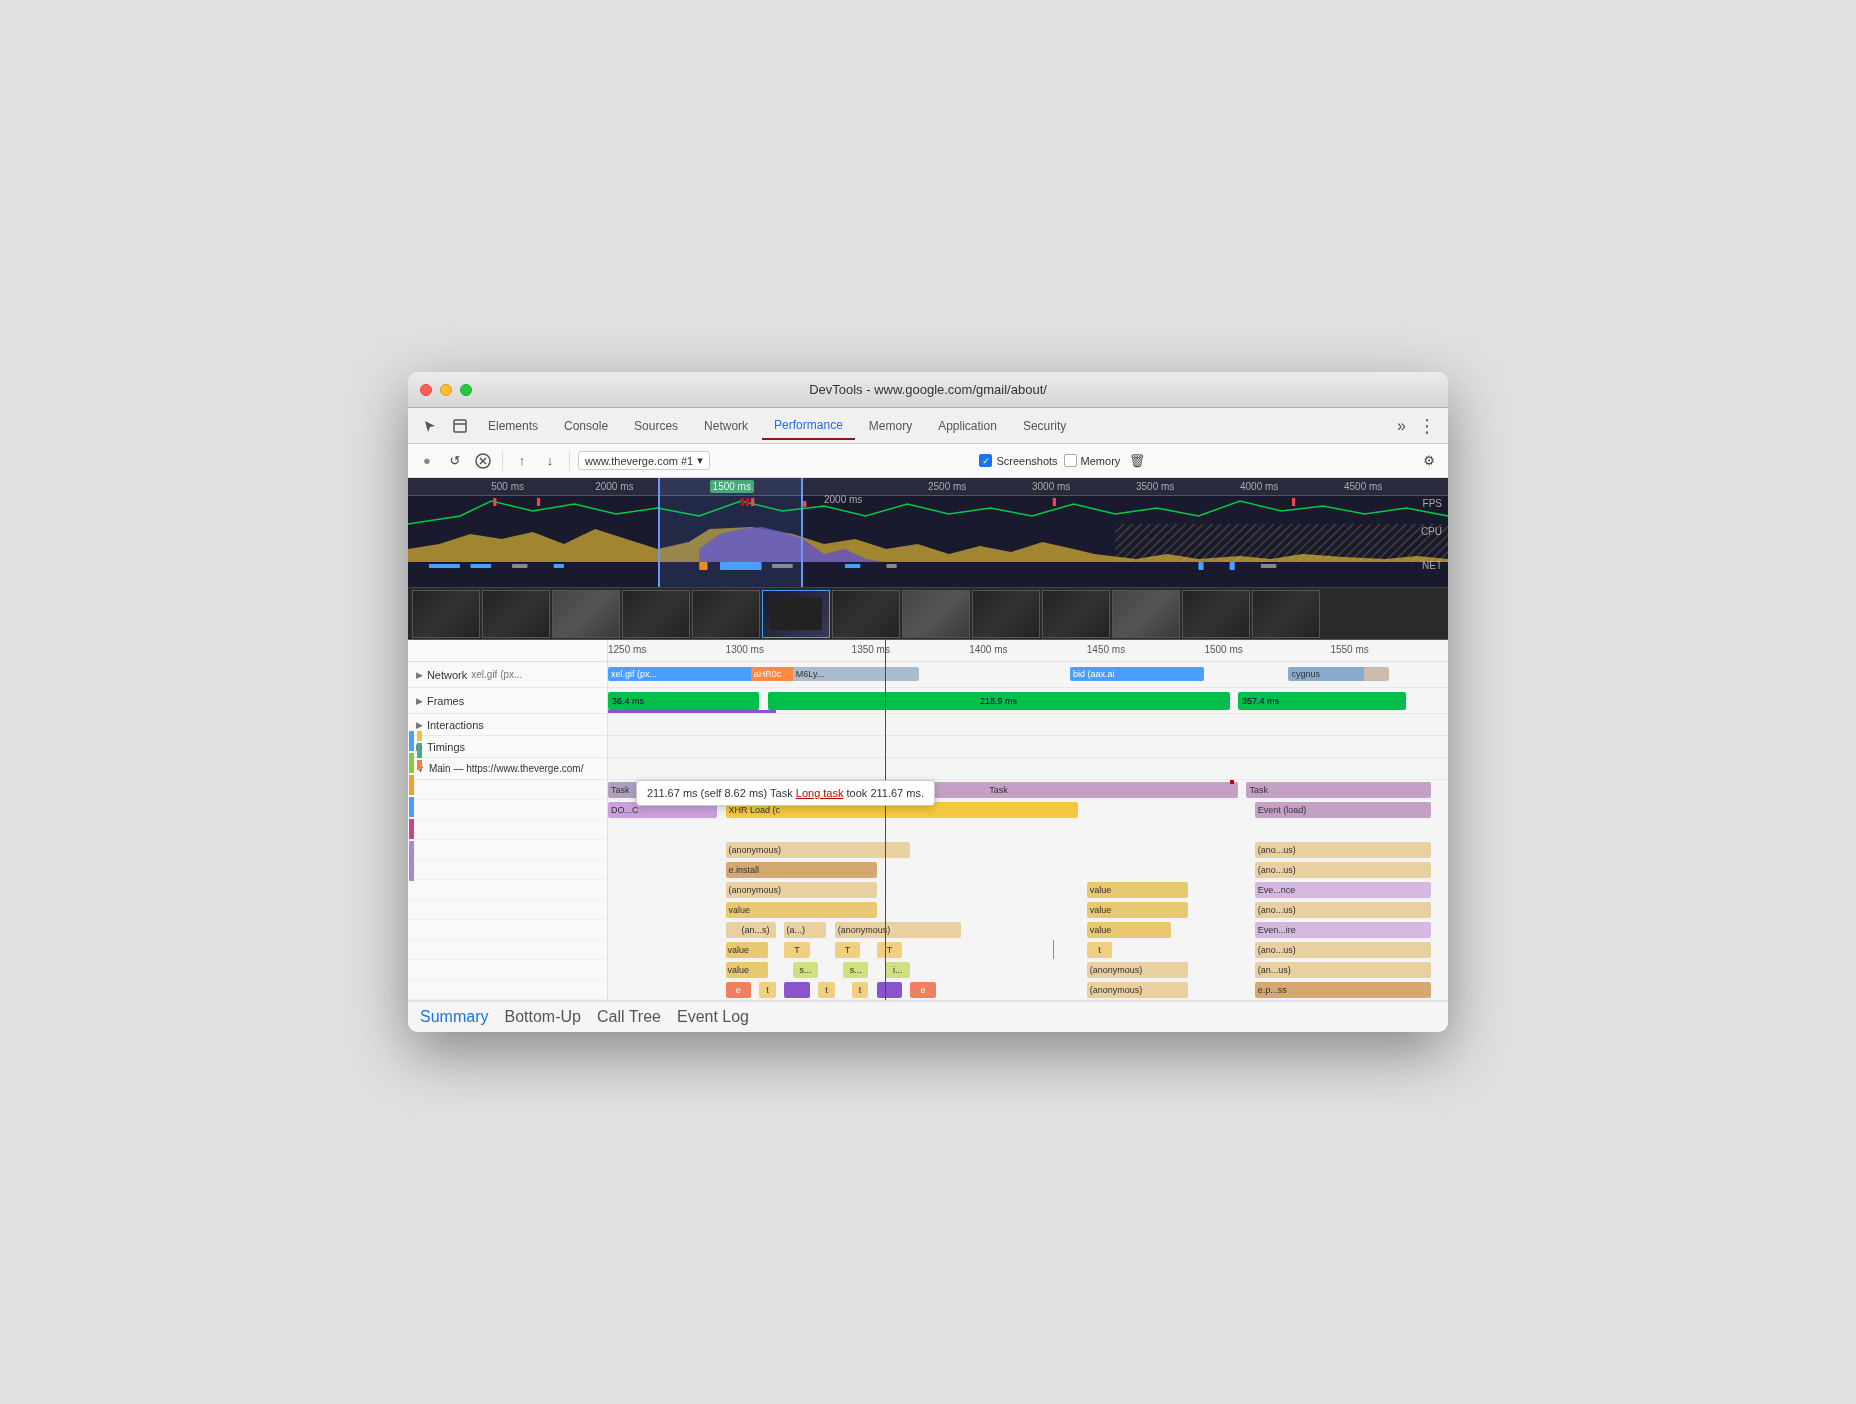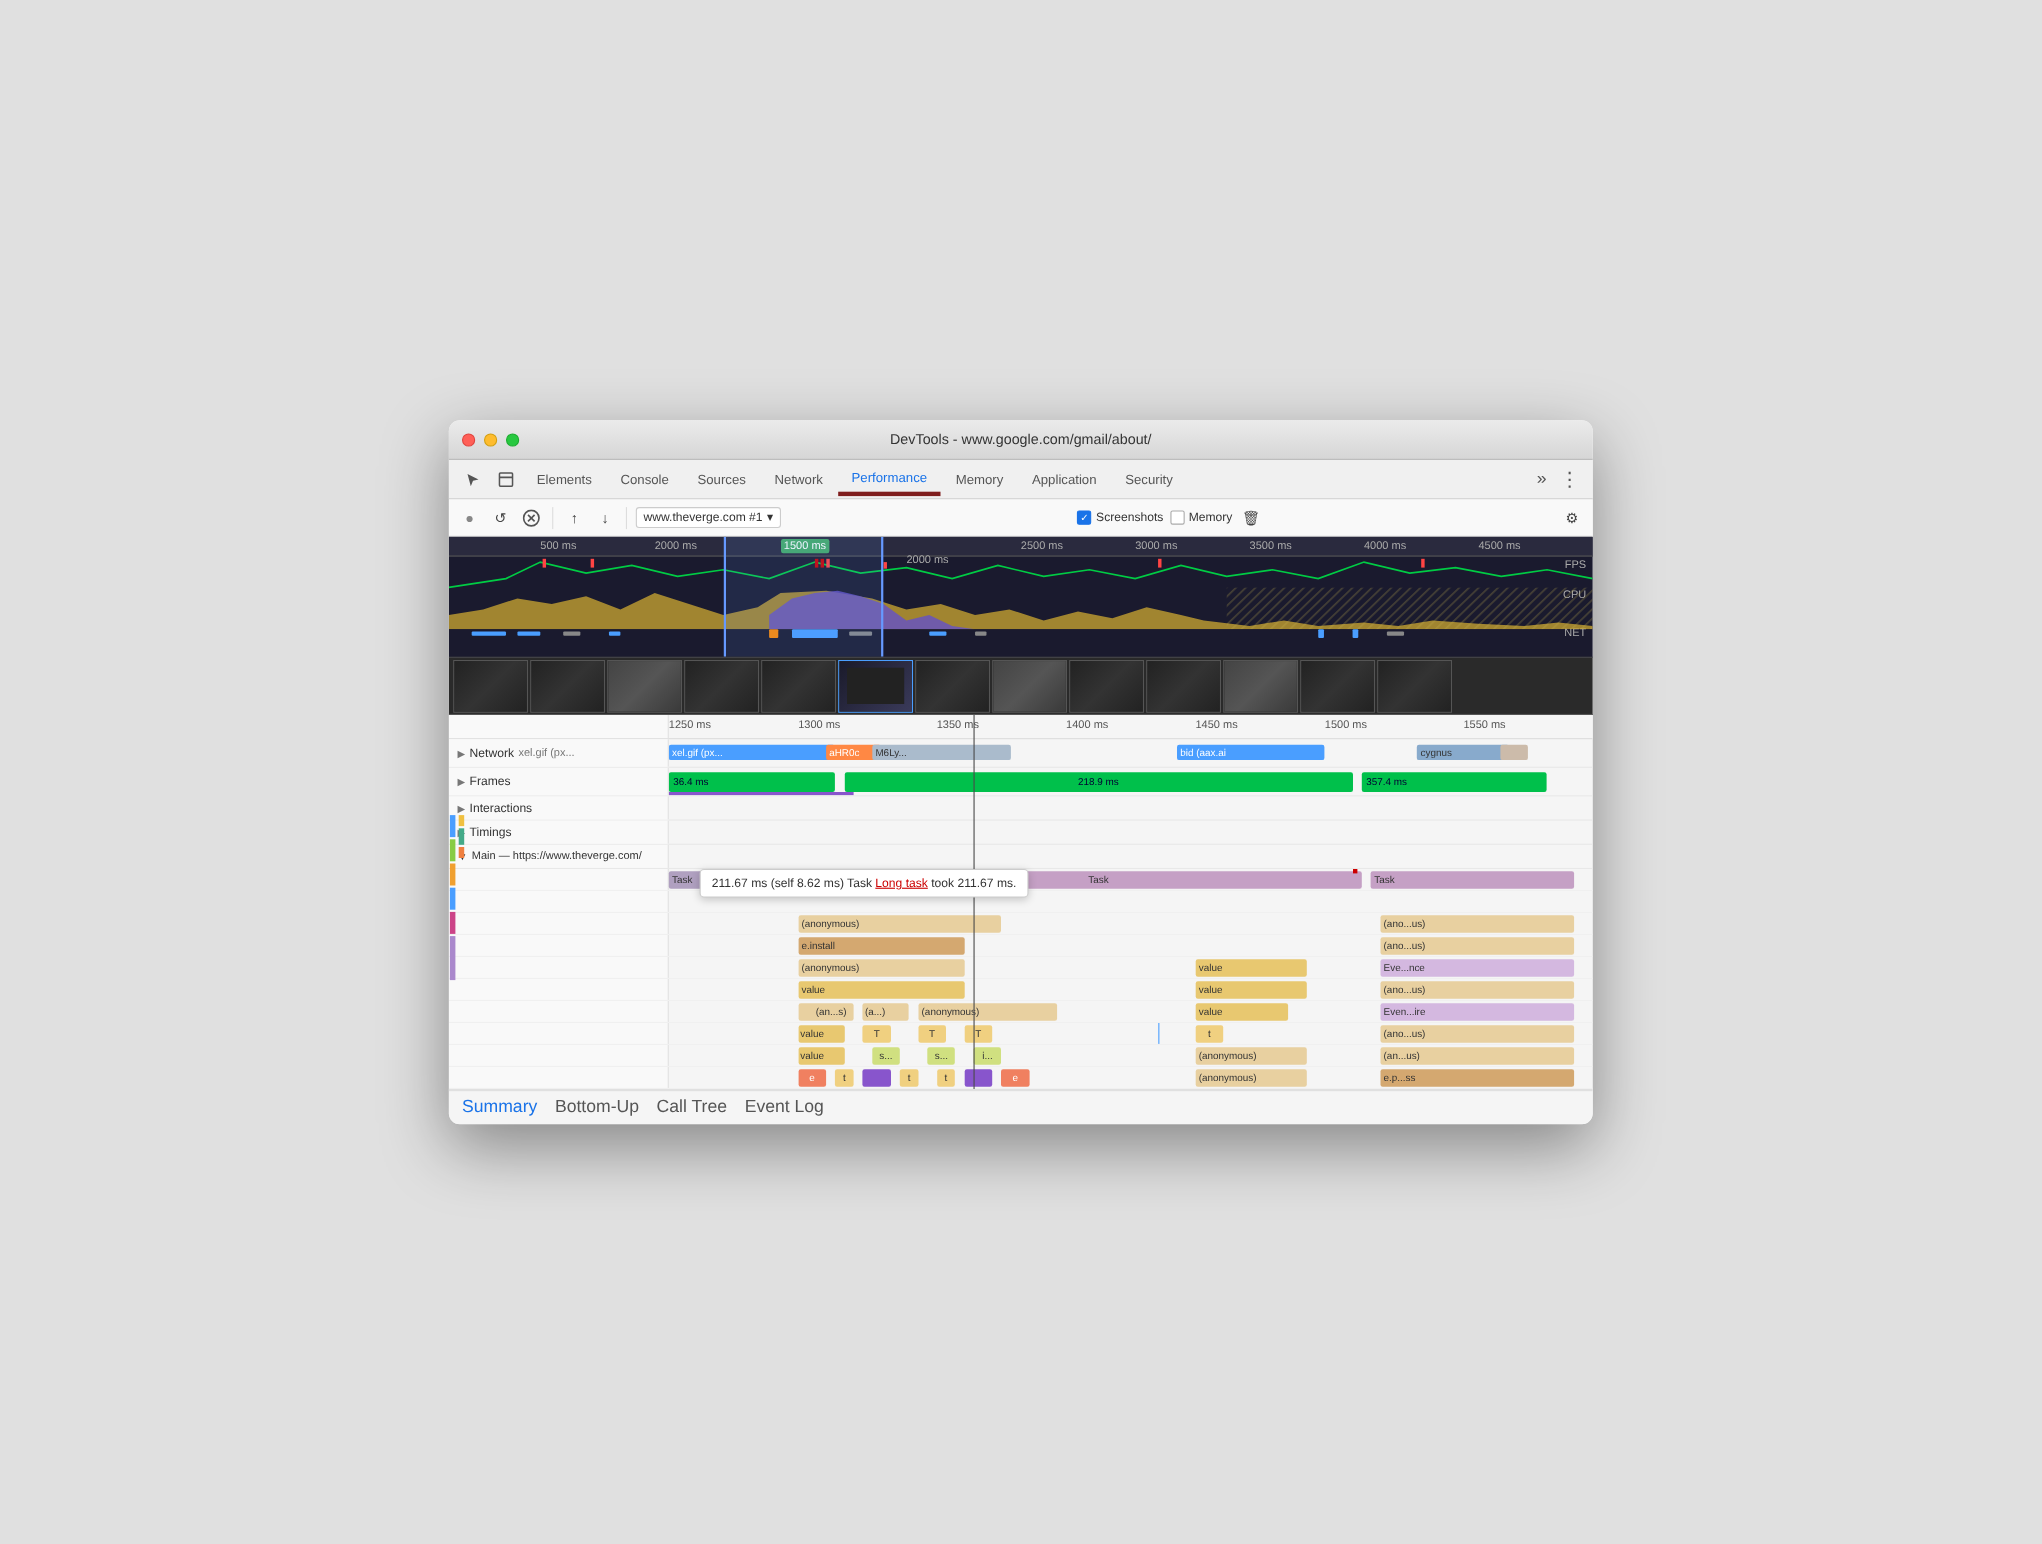--- a/index.html
+++ b/index.html
@@ -58,21 +58,21 @@
     .tab-item {
       padding: 6px 12px;
       font-size: 12px;
       color: #555;
       cursor: pointer;
       border-radius: 4px;
       white-space: nowrap;
     }
     .tab-item.active {
       color: #1a73e8;
-      border-bottom: 4px solid #7f1d1d;
+      border-bottom: 2px solid #7f1d1d;
       border-radius: 0;
     }
     .tab-spacer { flex: 1; }
     .tab-more { font-size: 16px; color: #555; cursor: pointer; padding: 0 6px; }
     .tab-menu-btn { font-size: 18px; color: #555; cursor: pointer; padding: 0 4px; }
 
     
     .toolbar {
       background: #f9f9f9;
       border-bottom: 1px solid #ddd;
@@ -470,20 +470,28 @@
       <div style="width:200px;min-width:200px;background:#f9f9f9;border-right:1px solid #e0e0e0;"></div>
       <div style="flex:1;position:relative;">
         <div style="position:absolute;left:0%;top:2px;width:17%;height:16px;background:#b0a0c0;border-radius:2px;font-size:9px;color:#333;padding:0 3px;display:flex;align-items:center;">Task</div>
         <div style="position:absolute;left:18%;top:2px;width:57%;height:16px;background:#c5a0c5;border-radius:2px;font-size:9px;color:#333;padding:0 3px;display:flex;align-items:center;justify-content:center;">Task</div>
 
         <div style="position:absolute;left:74%;top:0;width:4px;height:4px;background:#cc0000;"></div>
         <div style="position:absolute;left:76%;top:2px;width:22%;height:16px;background:#c5a0c5;border-radius:2px;font-size:9px;color:#333;padding:0 3px;display:flex;align-items:center;">Task</div>
       </div>
     </div>
 
+    <div style="display:flex;height:20px;border-bottom:1px solid #f0f0f0;position:relative;">
+      <div style="width:200px;min-width:200px;background:#f9f9f9;border-right:1px solid #e0e0e0;"></div>
+      <div style="flex:1;position:relative;">
+        <div style="position:absolute;left:0%;top:2px;width:13%;height:16px;background:#c9a0dc;border-radius:2px;font-size:9px;color:#333;padding:0 3px;display:flex;align-items:center;">DO...C</div>
+        <div style="position:absolute;left:14%;top:2px;width:42%;height:16px;background:#f5c842;border-radius:2px;font-size:9px;color:#333;padding:0 3px;display:flex;align-items:center;">XHR Load (c</div>
+        <div style="position:absolute;left:77%;top:2px;width:21%;height:16px;background:#c5a0c5;border-radius:2px;font-size:9px;color:#333;padding:0 3px;display:flex;align-items:center;">Event (load)</div>
+      </div>
+    </div>
 
     <div style="position:absolute;left:228px;top:140px;z-index:50;">
       <div style="background:white;border:1px solid #ccc;border-radius:4px;padding:6px 10px;font-size:11px;color:#333;box-shadow:0 2px 8px rgba(0,0,0,0.2);white-space:nowrap;">
         <span>211.67 ms (self 8.62 ms)</span>
         <span>Task</span>
         <span> </span>
         <span style="color:#cc0000;text-decoration:underline;cursor:pointer;">Long task</span>
         <span> took 211.67 ms.</span>
       </div>
     </div>

